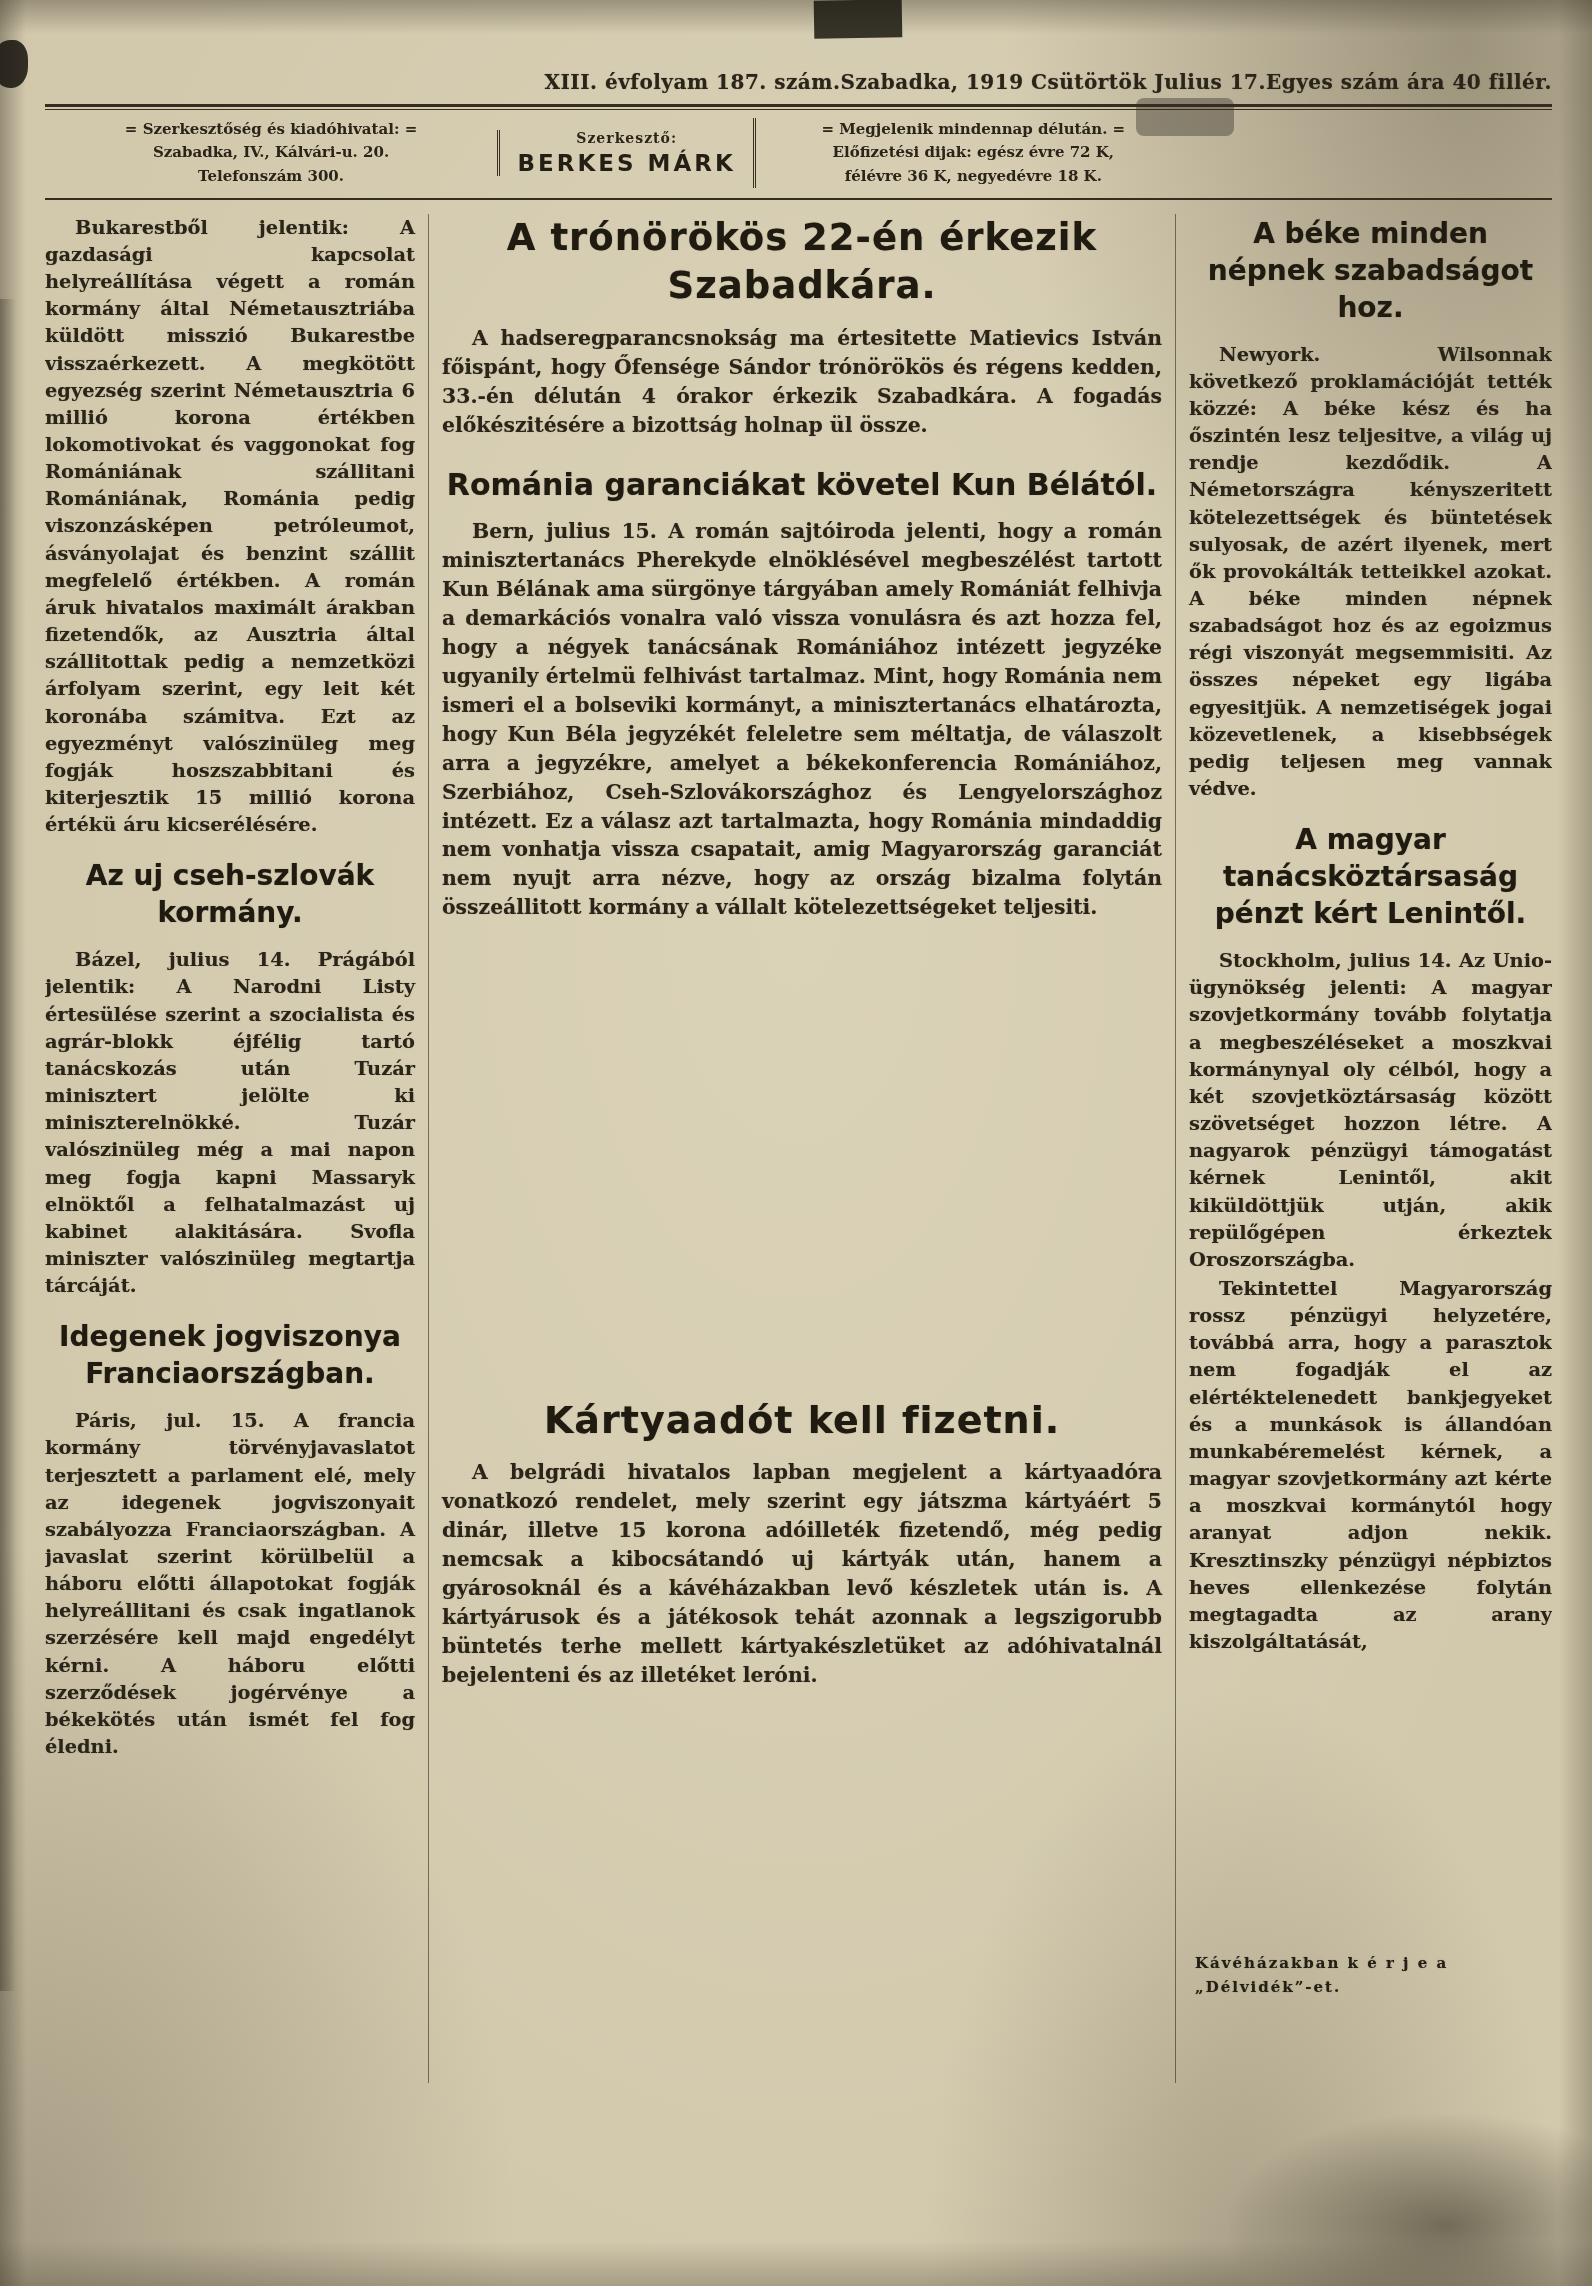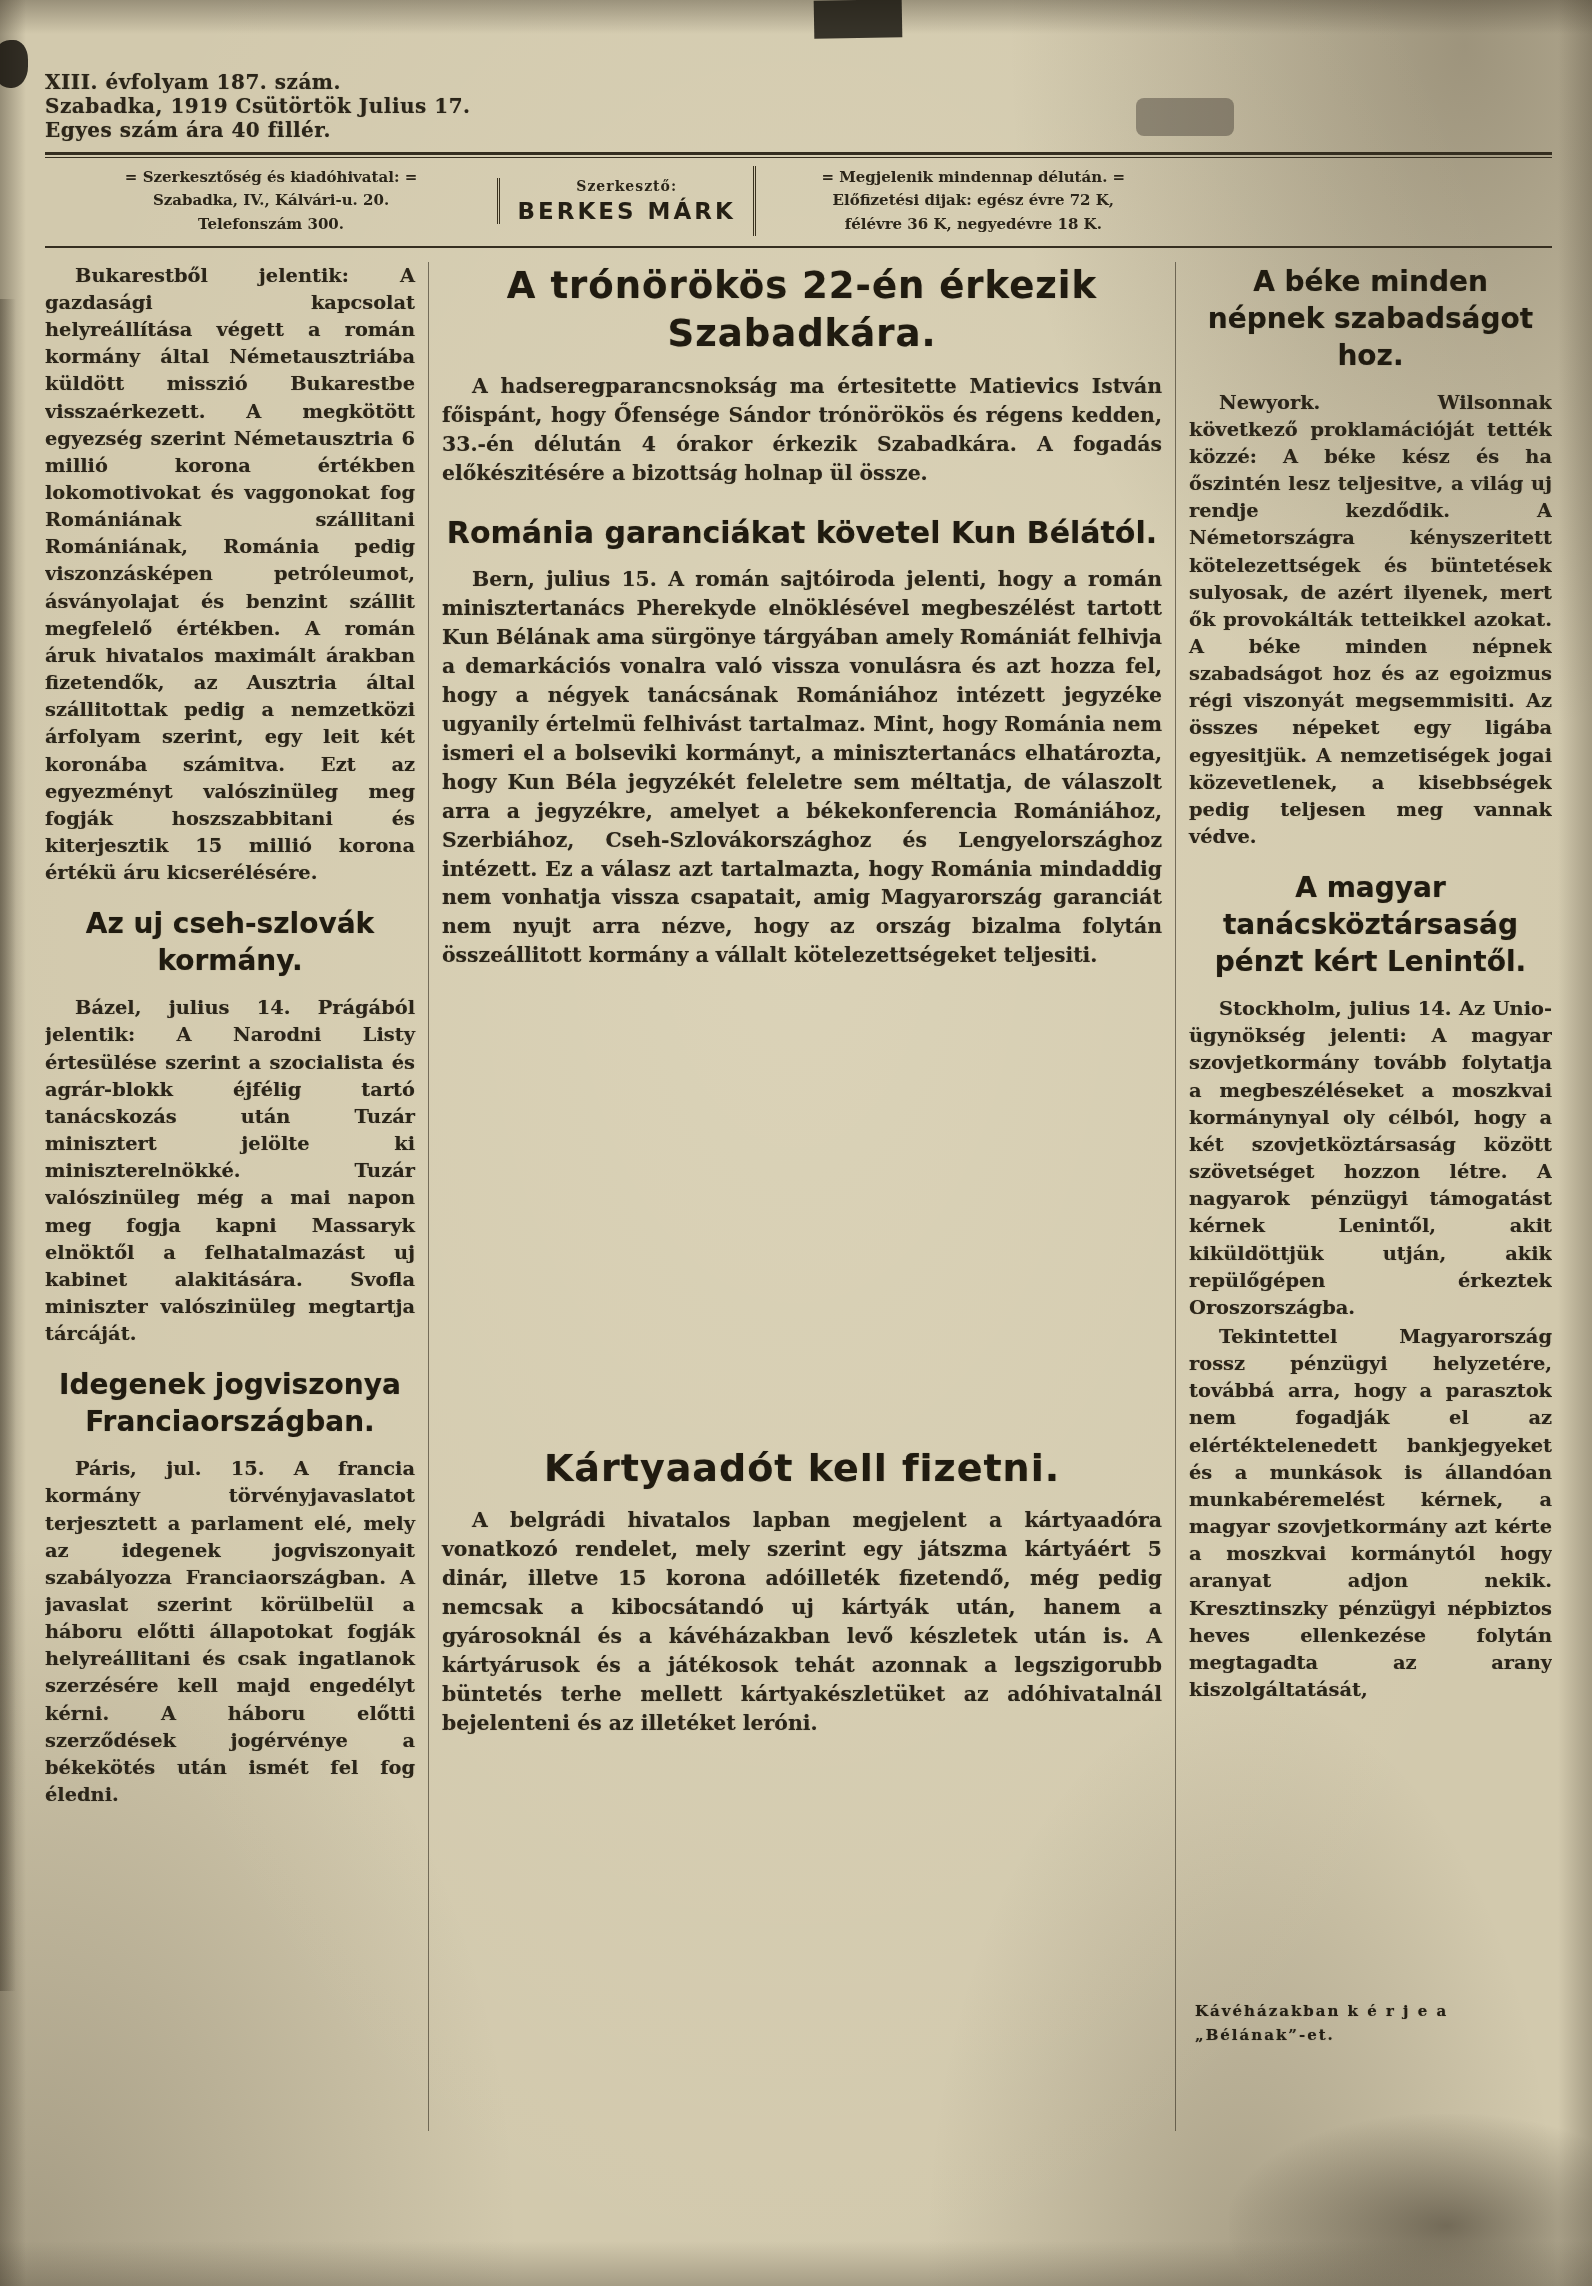--- a/index.html
+++ b/index.html
@@ -32,21 +32,20 @@
   .s-left-streak{ left:0; top:299px; width:16px; height:1692px;
       background: linear-gradient(90deg, rgba(45,38,26,.35), rgba(45,38,26,0)); }
 
   .content{ position:relative; padding:0 40px 0 45px; }
 
   .topbar{
     margin-top:70px;
     display:flex; justify-content:flex-end; align-items:baseline;
     font-size:20px; font-weight:bold; letter-spacing:0.5px;
     text-shadow:0 0 1px rgba(40,35,25,.45);
-    flex-direction:column;
   }
   .masthead{ text-align:center; margin-top:0; }
   .masthead h1{
     font-family:"DejaVu Serif", serif;
     font-size:177px; line-height:1.02; font-weight:bold;
     letter-spacing:18px; color:#241f14;
     text-shadow:0 0 2px rgba(35,30,20,.5);
     transform:scaleY(1.04);
   }
   .subtitle{
@@ -176,20 +175,20 @@
           <h2 class="a-head">A béke minden népnek szabadságot hoz.</h2>
           <p class="body-p">Newyork. Wilsonnak következő proklamációját tették közzé: A béke kész és ha őszintén lesz teljesitve, a világ uj rendje kezdődik. A Németországra kényszeritett kötelezettségek és büntetések sulyosak, de azért ilyenek, mert ők provokálták tetteikkel azokat. A béke minden népnek szabadságot hoz és az egoizmus régi viszonyát megsemmisiti. Az összes népeket egy ligába egyesitjük. A nemzetiségek jogai közevetlenek, a kisebbségek pedig teljesen meg vannak védve.</p>
         </article>
         <article>
           <h2 class="a-head">A magyar tanácsköztársaság pénzt kért Lenintől.</h2>
           <p class="body-p">Stockholm, julius 14. Az Unio-ügynökség jelenti: A magyar szovjetkormány tovább folytatja a megbeszéléseket a moszkvai kormánynyal oly célból, hogy a két szovjetköztársaság között szövetséget hozzon létre. A nagyarok pénzügyi támogatást kérnek Lenintől, akit kiküldöttjük utján, akik repülőgépen érkeztek Oroszországba.</p>
           <p class="body-p">Tekintettel Magyarország rossz pénzügyi helyzetére, továbbá arra, hogy a parasztok nem fogadják el az elértéktelenedett bankjegyeket és a munkások is állandóan munkabéremelést kérnek, a magyar szovjetkormány azt kérte a moszkvai kormánytól hogy aranyat adjon nekik. Kresztinszky pénzügyi népbiztos heves ellenkezése folytán megtagadta az arany kiszolgáltatását,</p>
         </article>
         <div class="footer-ad">
           <div>Kávéházakban  k é r j e  a</div>
-          <div>„Bélának”-et.</div>
+          <div>„Délvidék”-et.</div>
         </div>
       </div>
 
     </div>
   </div>
 </div>
 
 
 </body></html>

